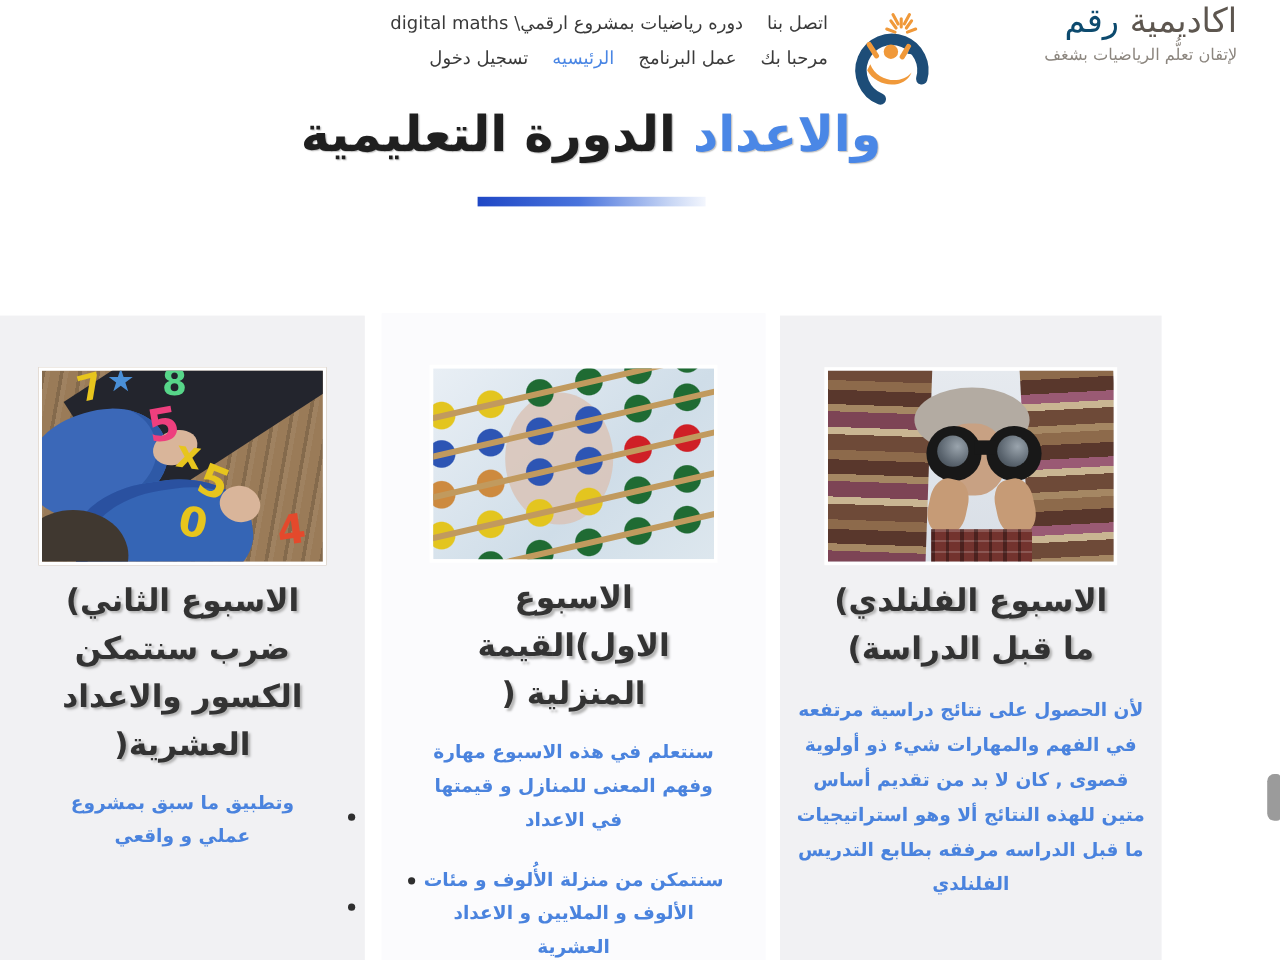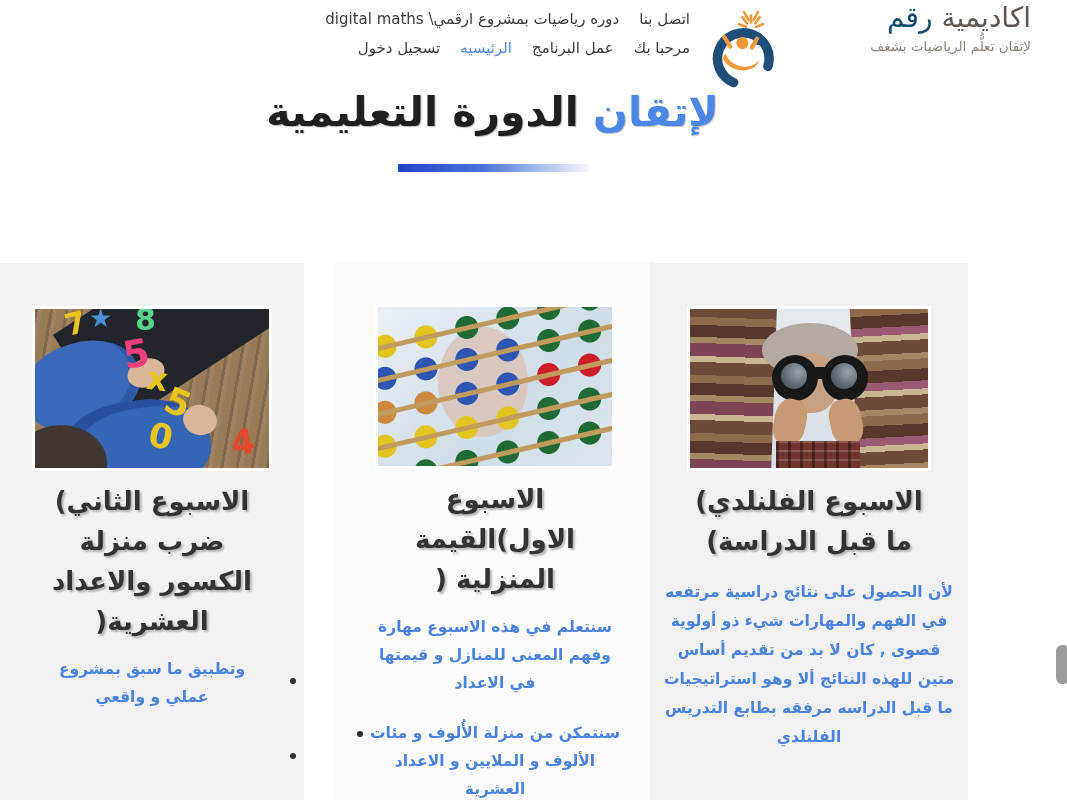--- a/index.html
+++ b/index.html
@@ -24,21 +24,21 @@
   .hero h1{margin:0;font-size:41px;font-weight:700;color:#1f1f1f;direction:rtl;
            text-shadow:1px 1px 1px rgba(0,0,0,.25);}
   .hero h1 .accent{color:#4a87e6;}
   .underline{width:190px;height:8px;margin:28px auto 0 auto;
              background:linear-gradient(to right,#1f47c5,#4a74dd 45%,#c9d7f5 85%,#f3f6fd);}
 
   
   .card{position:absolute;top:263px;height:537px;background:#f1f1f3;text-align:center;cursor:pointer;}
   .card.light{background:#fbfbfd;top:261px;height:539px;}
   .card1{left:0;width:304px;}
-  .card2{left:335px;width:320px;}
+  .card2{left:318px;width:320px;}
   .card3{left:650px;width:318px;}
 
   .photo-frame{position:relative;margin:43px auto 0 auto;width:234px;height:159px;
                background:#fff;border:3px solid #fff;overflow:hidden;}
   .card3 .photo-frame{width:238px;}
 
   .card-title{margin-top:10px;font-size:26px;font-weight:700;color:#333333;
               text-shadow:2px 2px 2px #b5b5b5;line-height:40px;}
   .card-title .tl{direction:ltr;unicode-bidi:normal;}
 
@@ -150,21 +150,21 @@
     <div class="nav-row">
       <a>مرحبا بك</a>
       <a>عمل البرنامج</a>
       <a class="active">الرئيسيه</a>
       <a>تسجيل دخول</a>
     </div>
   </nav>
 
   <section class="hero">
     <h1>
-      <span class="accent">لإتقان</span><span> الدورة التعليمية</span>
+      <span class="accent">والاعداد</span><span> الدورة التعليمية</span>
     </h1>
     <div class="underline"></div>
   </section>
 
   <div class="card card1">
     <div class="photo-frame ph1">
       <div class="board"></div>
       <div class="sleeve1"></div>
       <div class="sleeve2"></div>
       <div class="hair"></div>
@@ -174,21 +174,21 @@
       <span class="g g1">x</span>
       <span class="g g2">5</span>
       <span class="g g3">0</span>
       <span class="g g4">8</span>
       <span class="g g5">4</span>
       <span class="g g6">7</span>
       <span class="g g7">★</span>
     </div>
     <div class="card-title">
       <div class="tl">(الاسبوع الثاني</div>
-      <div class="tl">ضرب منزلة</div>
+      <div class="tl">ضرب سنتمكن</div>
       <div class="tl">الكسور والاعداد</div>
       <div class="tl">)العشرية</div>
     </div>
     <div class="card-body">
       <p>وتطبيق ما سبق بمشروع عملي  و واقعي</p>
     </div>
     <span class="dot dot1"></span>
     <span class="dot dot2"></span>
   </div>
 

